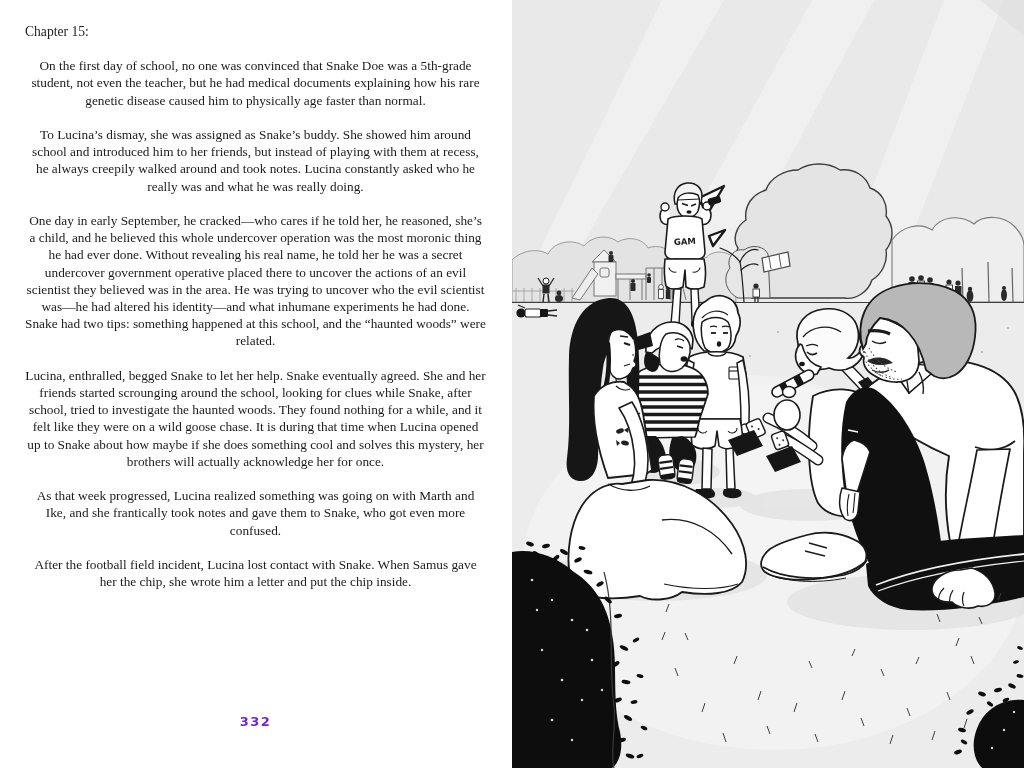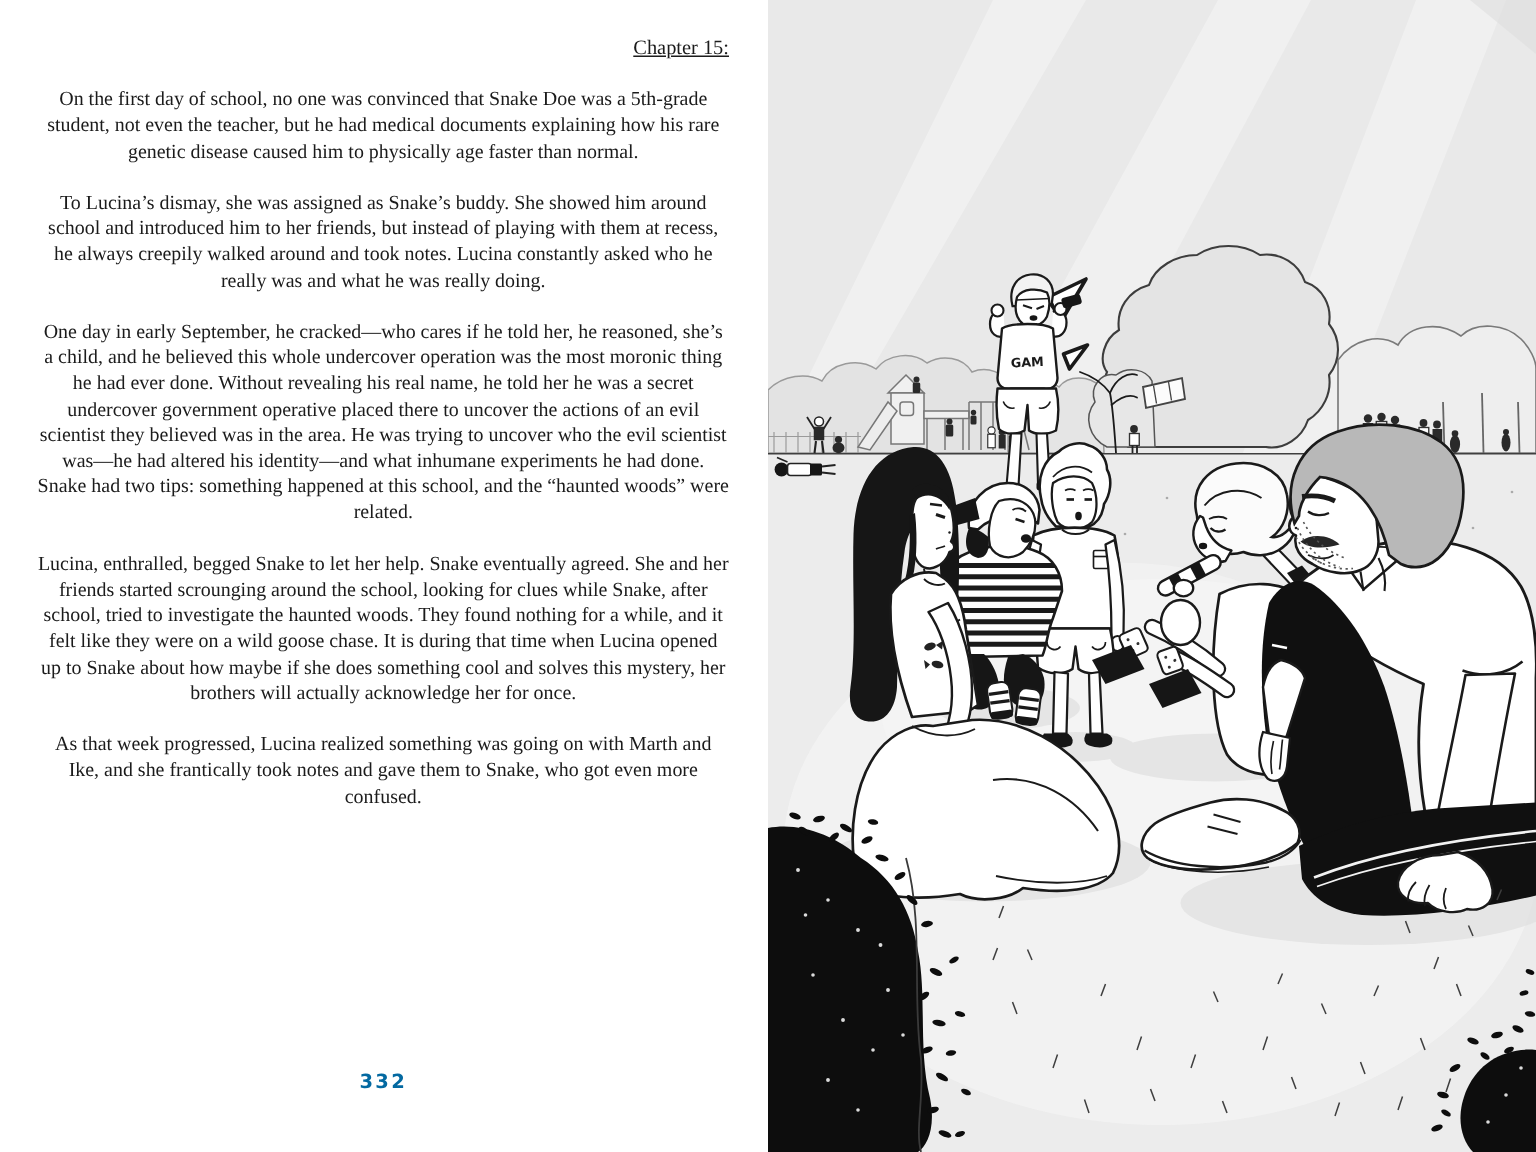--- a/index.html
+++ b/index.html
@@ -1,43 +1,44 @@
 <!DOCTYPE html>
 <html><head>
 <meta charset="utf-8">
 <style>
   html,body{margin:0;padding:0;background:#ffffff;}
   .spread{position:relative;width:1024px;height:768px;display:flex;overflow:hidden;
           font-family:"Liberation Serif","DejaVu Serif",serif;}
   .page-left{position:relative;width:512px;height:768px;background:#ffffff;box-sizing:border-box;
              padding:23px 26px 0 25px;color:#1b1b1b;}
-  .chapter-title{text-align:right;font-size:13.6px;line-height:17.2px;margin:0 0 17px 0;text-decoration:underline;}
+  .chapter-title{text-align:left;font-size:13.6px;line-height:17.2px;margin:0 0 17px 0;}
   .body-text p{font-size:13.3px;line-height:17.2px;margin:0 0 17.2px 0;text-align:center;}
   .page-num{position:absolute;left:25px;width:461px;top:714px;text-align:center;
-            font-family:"DejaVu Sans",sans-serif;font-weight:bold;font-size:13px;letter-spacing:1.5px;color:#0369a1;}
+            font-family:"DejaVu Sans",sans-serif;font-weight:bold;font-size:13px;letter-spacing:1.5px;color:#6d28d9;}
   .page-right{position:relative;width:512px;height:768px;background:#e9e9e9;}
   svg text{font-family:"DejaVu Sans",sans-serif;}
   svg .ln{stroke:#1a1a1a;stroke-linecap:round;stroke-linejoin:round;fill:none;}
   svg [fill="#ffffff"],svg .wh{stroke-linejoin:round;}
 </style>
 </head>
 <body>
 
 <div class="spread">
 
   <div class="page-left">
     <div class="chapter-title">
       <div>Chapter 15:</div>
     </div>
     <div class="body-text">
       <p>On the first day of school, no one was convinced that Snake Doe was a 5th-grade student, not even the teacher, but he had medical documents explaining how his rare genetic disease caused him to physically age faster than normal.</p>
       <p>To Lucina’s dismay, she was assigned as Snake’s buddy. She showed him around school and introduced him to her friends, but instead of playing with them at recess, he always creepily walked around and took notes. Lucina constantly asked who he really was and what he was really doing.</p>
       <p>One day in early September, he cracked—who cares if he told her, he reasoned, she’s a child, and he believed this whole undercover operation was the most moronic thing he had ever done. Without revealing his real name, he told her he was a secret undercover government operative placed there to uncover the actions of an evil scientist they believed was in the area. He was trying to uncover who the evil scientist was—he had altered his identity—and what inhumane experiments he had done. Snake had two tips: something happened at this school, and the “haunted woods” were related.</p>
       <p>Lucina, enthralled, begged Snake to let her help. Snake eventually agreed. She and her friends started scrounging around the school, looking for clues while Snake, after school, tried to investigate the haunted woods. They found nothing for a while, and it felt like they were on a wild goose chase. It is during that time when Lucina opened up to Snake about how maybe if she does something cool and solves this mystery, her brothers will actually acknowledge her for once.</p>
       <p>As that week progressed, Lucina realized something was going on with Marth and Ike, and she frantically took notes and gave them to Snake, who got even more confused.</p>
+      <p>After the football field incident, Lucina lost contact with Snake. When Samus gave her the chip, she wrote him a letter and put the chip inside.</p>
     </div>
     <div class="page-num">332</div>
   </div>
 
   <div class="page-right">
   <svg width="512" height="768" viewBox="0 0 512 768">
     <defs>
       <clipPath id="capTorso">
         <path d="M124,374 C136,364 162,360 180,368 C190,372 196,382 196,394 L190,412 C186,422 186,430 183,437 L132,438 C126,420 122,396 124,374 Z"></path>
       </clipPath>

